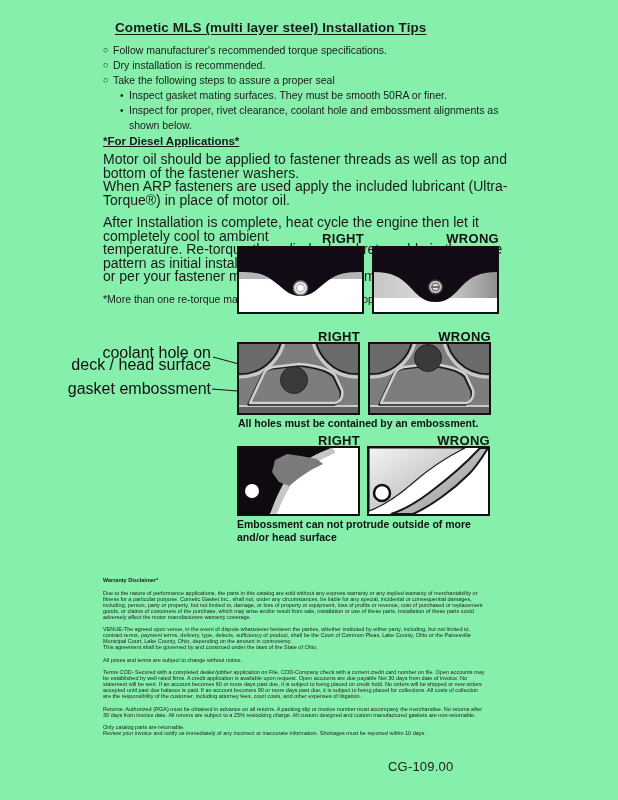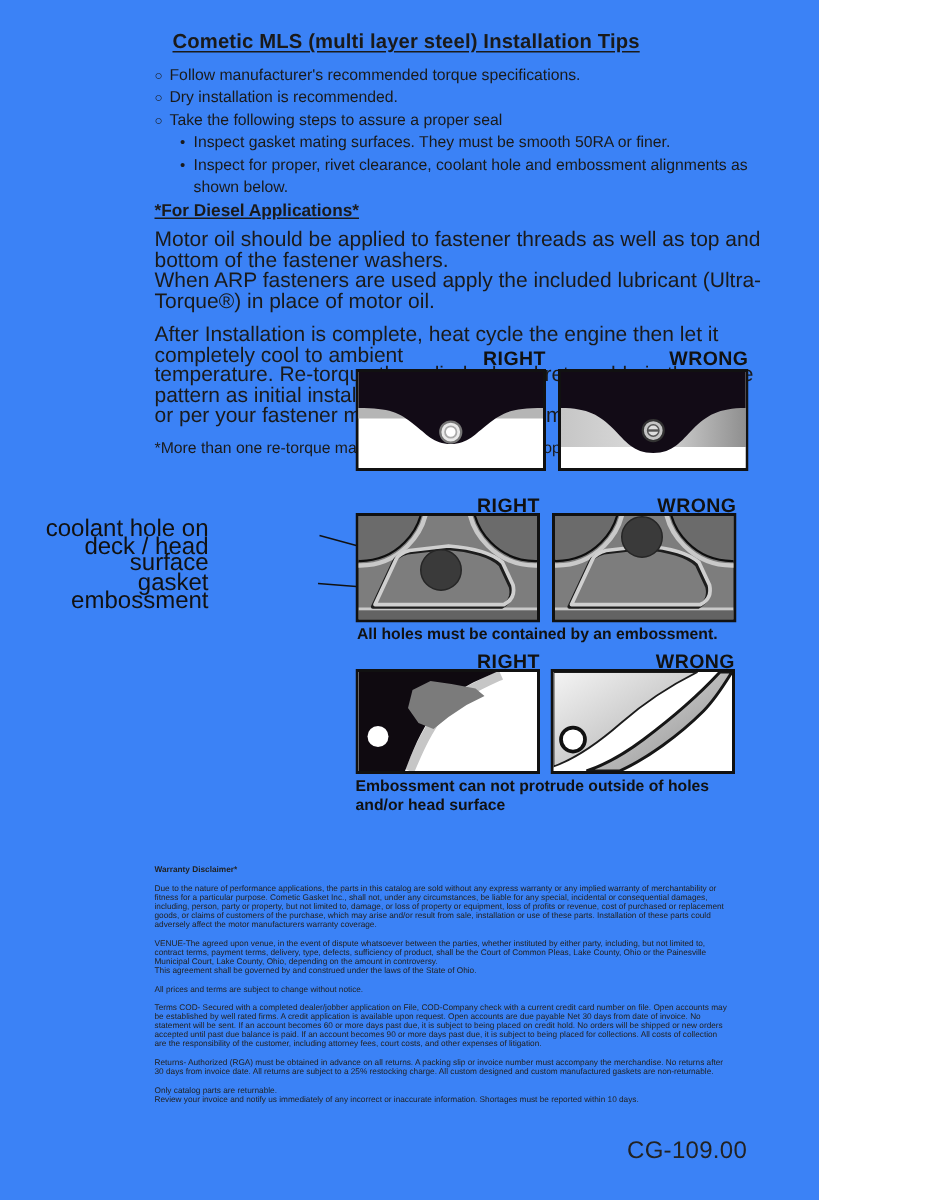--- a/index.html
+++ b/index.html
@@ -1,17 +1,17 @@
 <!DOCTYPE html>
 <html><head>
 <meta charset="utf-8">
 <style>
   html,body{margin:0;padding:0;background:#ffffff;}
   .page{
-    position:relative;width:546px;height:800px;background:#3b82f6;overflow:hidden;
+    position:relative;width:618px;height:800px;background:#86efac;overflow:hidden;
     font-family:"Liberation Sans", sans-serif;color:#1a1a1a;
   }
   
   .content{position:absolute;left:103px;top:20px;width:420px;}
   .doc-title{
     font-size:13.5px;font-weight:bold;margin:0 0 8px 12px;
     text-decoration:underline;text-underline-offset:2px;letter-spacing:.1px;
   }
   .bullet-row{display:flex;font-size:10.5px;line-height:15px;}
   .bullet-row .marker{width:10px;flex:0 0 10px;font-size:9px;line-height:15px;}
@@ -27,21 +27,21 @@
   .dg-label{position:absolute;font-size:16px;line-height:11.5px;text-align:right;white-space:pre-line;color:#111;}
   .leader-overlay{position:absolute;left:205px;top:345px;width:110px;height:60px;pointer-events:none;}
   
   .disclaimer{
     position:absolute;left:103px;top:577px;width:832px;
     transform:scale(0.5);transform-origin:0 0;
     font-size:11px;line-height:12px;color:#222;
   }
   .disclaimer h4{font-size:11px;margin:0 0 13px 0;}
   .disclaimer p{margin:0 0 13px 0;white-space:pre-line;}
-  .footer-code{position:absolute;left:388px;top:759px;font-size:16px;color:#222;letter-spacing:.2px;margin-left:30px;}
+  .footer-code{position:absolute;left:388px;top:759px;font-size:13px;color:#222;letter-spacing:.2px;}
 </style>
 </head>
 <body>
 
 <div class="page">
 
   <div class="content">
     <h1 class="doc-title">Cometic MLS (multi layer steel) Installation Tips</h1>
 
     <div class="bullet-row">
@@ -196,21 +196,21 @@
         </linearGradient>
       </defs>
       <rect x="1" y="1" width="121" height="68" fill="#ffffff" stroke="#111" stroke-width="2"></rect>
       <g clip-path="url(#c4)">
         <path d="M2,2 H98 C82,10 63,22 47,36 C31,50 16,60 2,65 Z" fill="url(#gd)" stroke="#1c1c1c" stroke-width="1.2"></path>
         <path d="M113,2 C101,15 82,32 62,47 C50,56 36,64 24,68 L46,68 C64,60 86,44 102,28 C110,20 116,10 121,2 Z" fill="url(#gb)" stroke="#161616" stroke-width="2"></path>
         <circle cx="15" cy="47" r="8" fill="#ffffff" stroke="#111" stroke-width="2.5"></circle>
       </g>
     </svg>
   </div>
-  <div class="dg-caption" style="left:237px;top:518px;">Embossment can not protrude outside of holes
+  <div class="dg-caption" style="left:237px;top:518px;">Embossment can not protrude outside of more
 and/or head surface</div>
 
   <div class="disclaimer">
     <h4>Warranty Disclaimer*</h4>
     <p>Due to the nature of performance applications, the parts in this catalog are sold without any express warranty or any implied warranty of merchantability or
 fitness for a particular purpose.  Cometic Gasket Inc., shall not, under any circumstances, be liable for any special, incidental or consequential damages,
 including, person, party or property, but not limited to, damage, or loss of property or equipment, loss of profits or revenue, cost of purchased or replacement
 goods, or claims of customers of the purchase, which may arise and/or result from sale, installation or use of these parts.  Installation of these parts could
 adversely affect the motor manufacturers warranty coverage.</p>
     <p>VENUE-The agreed upon venue, in the event of dispute whatsoever between the parties, whether instituted by either party, including, but not limited to,

